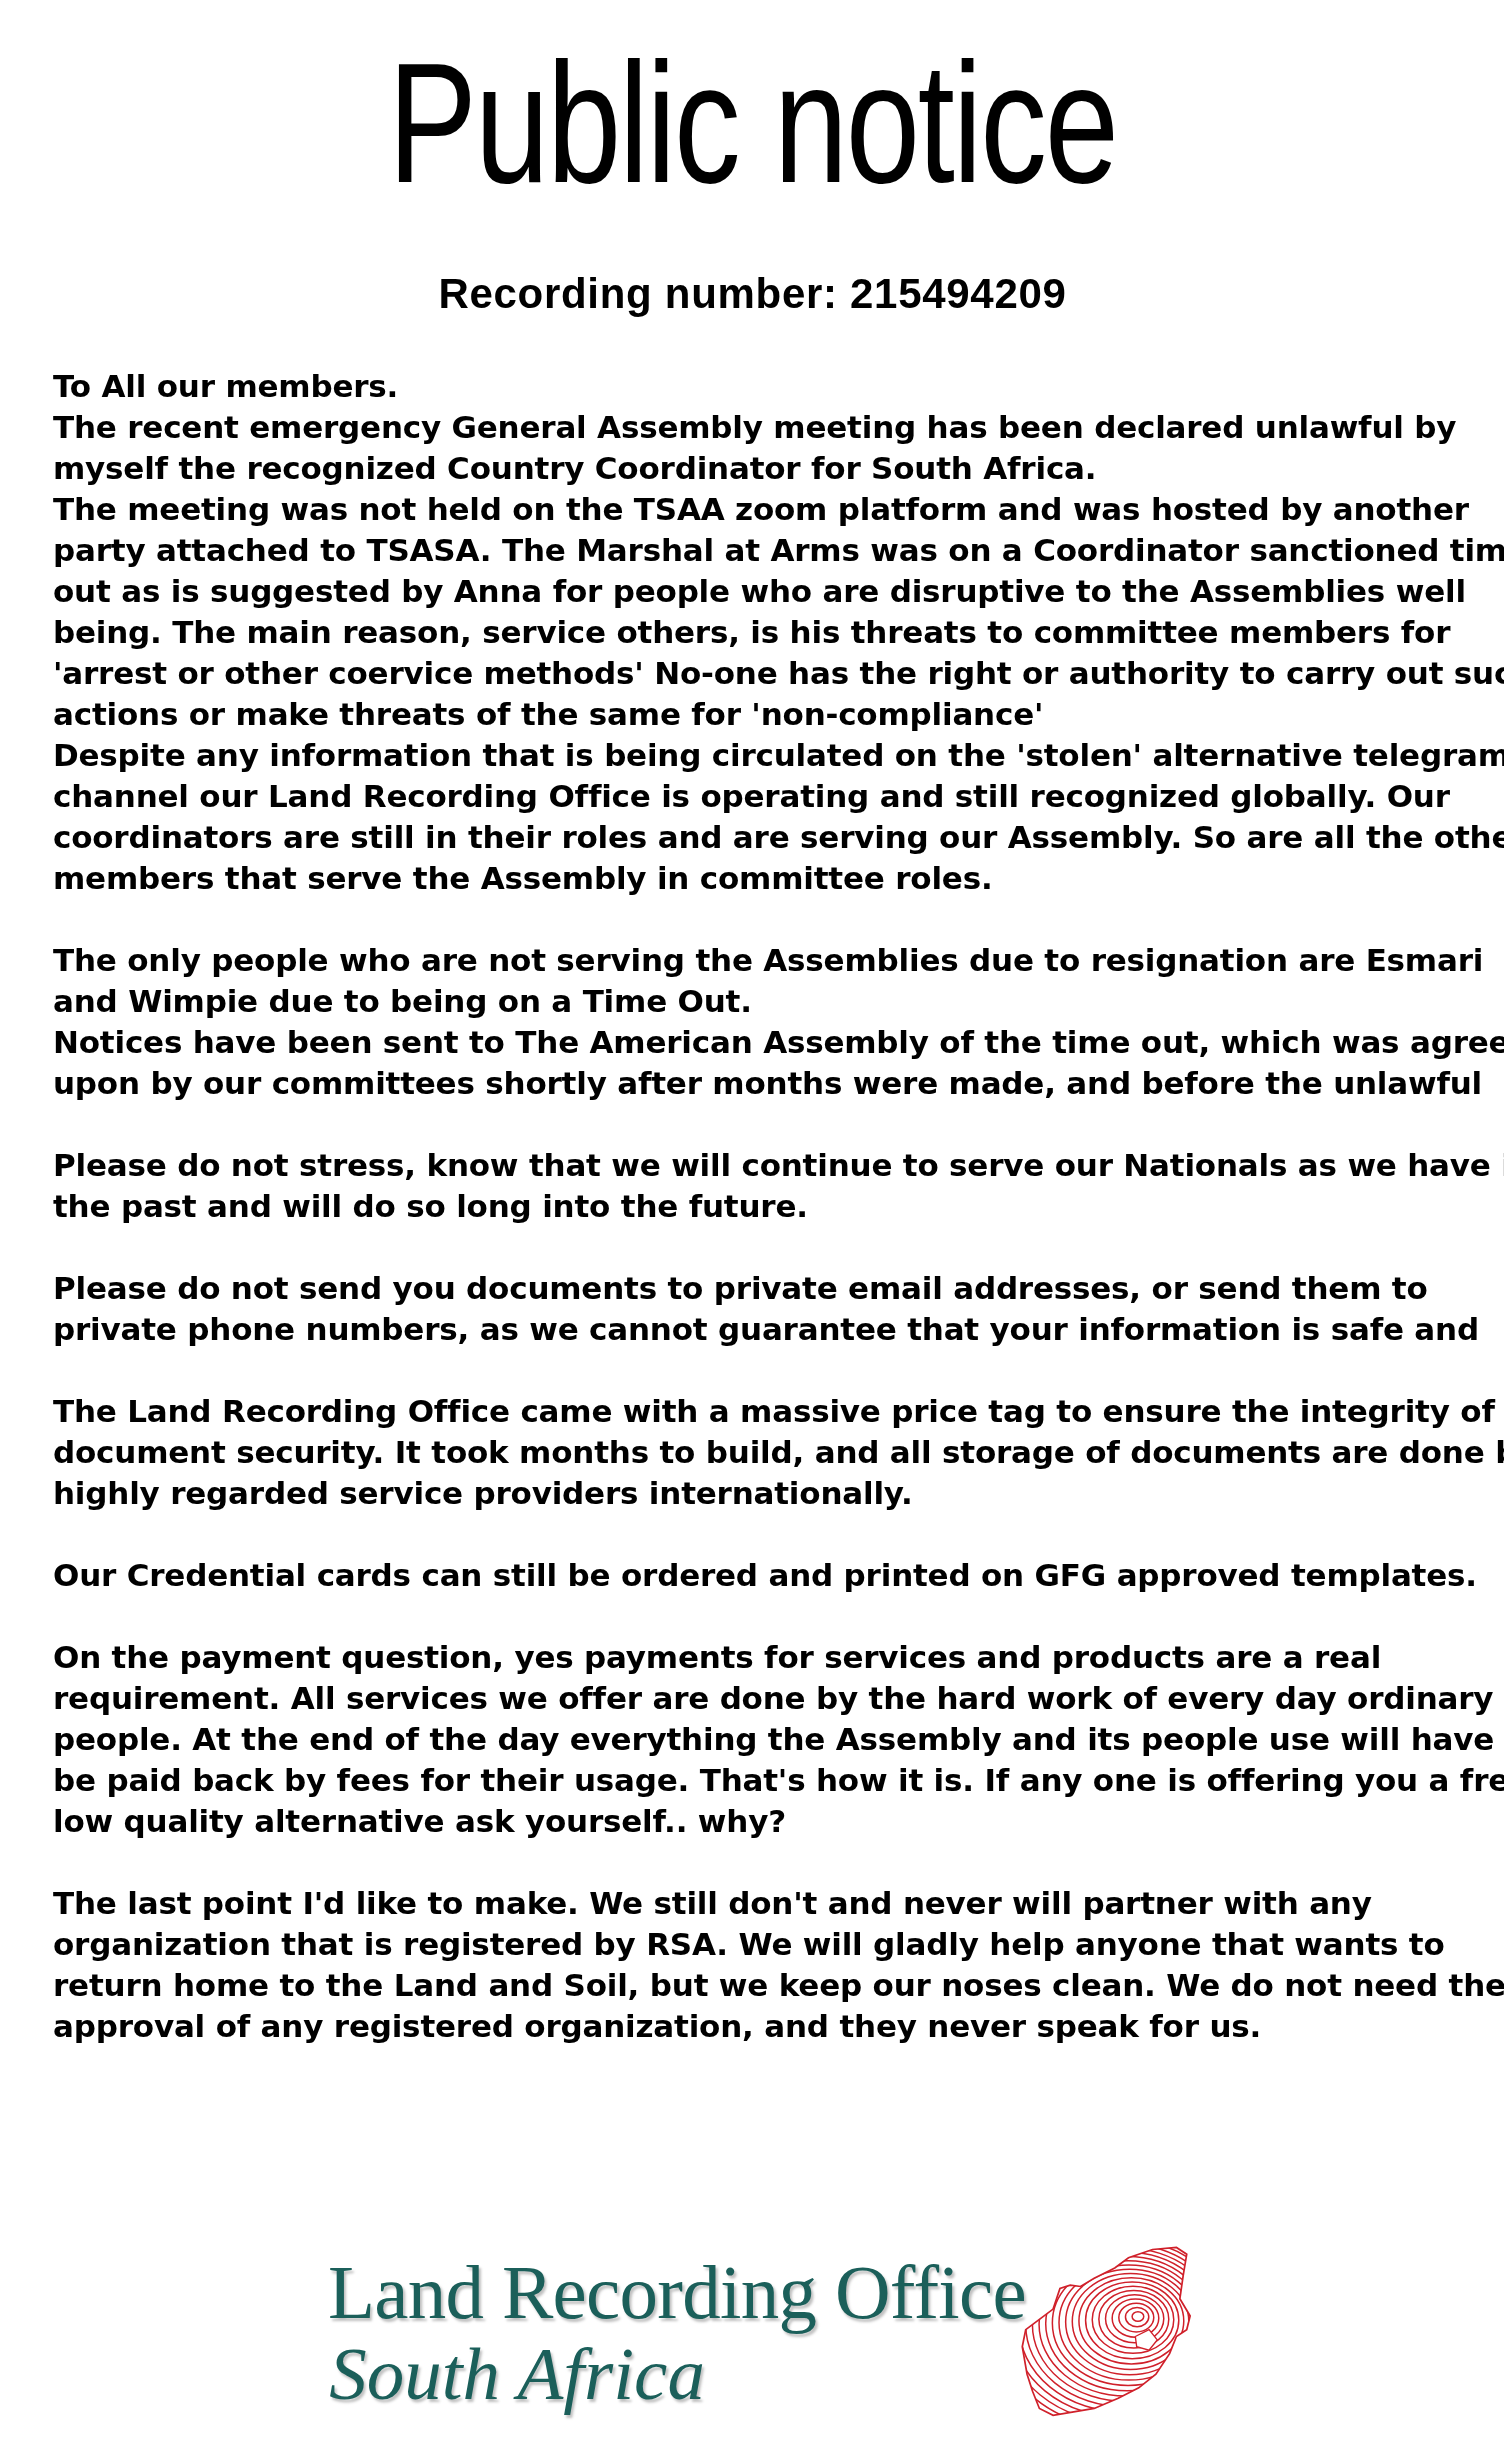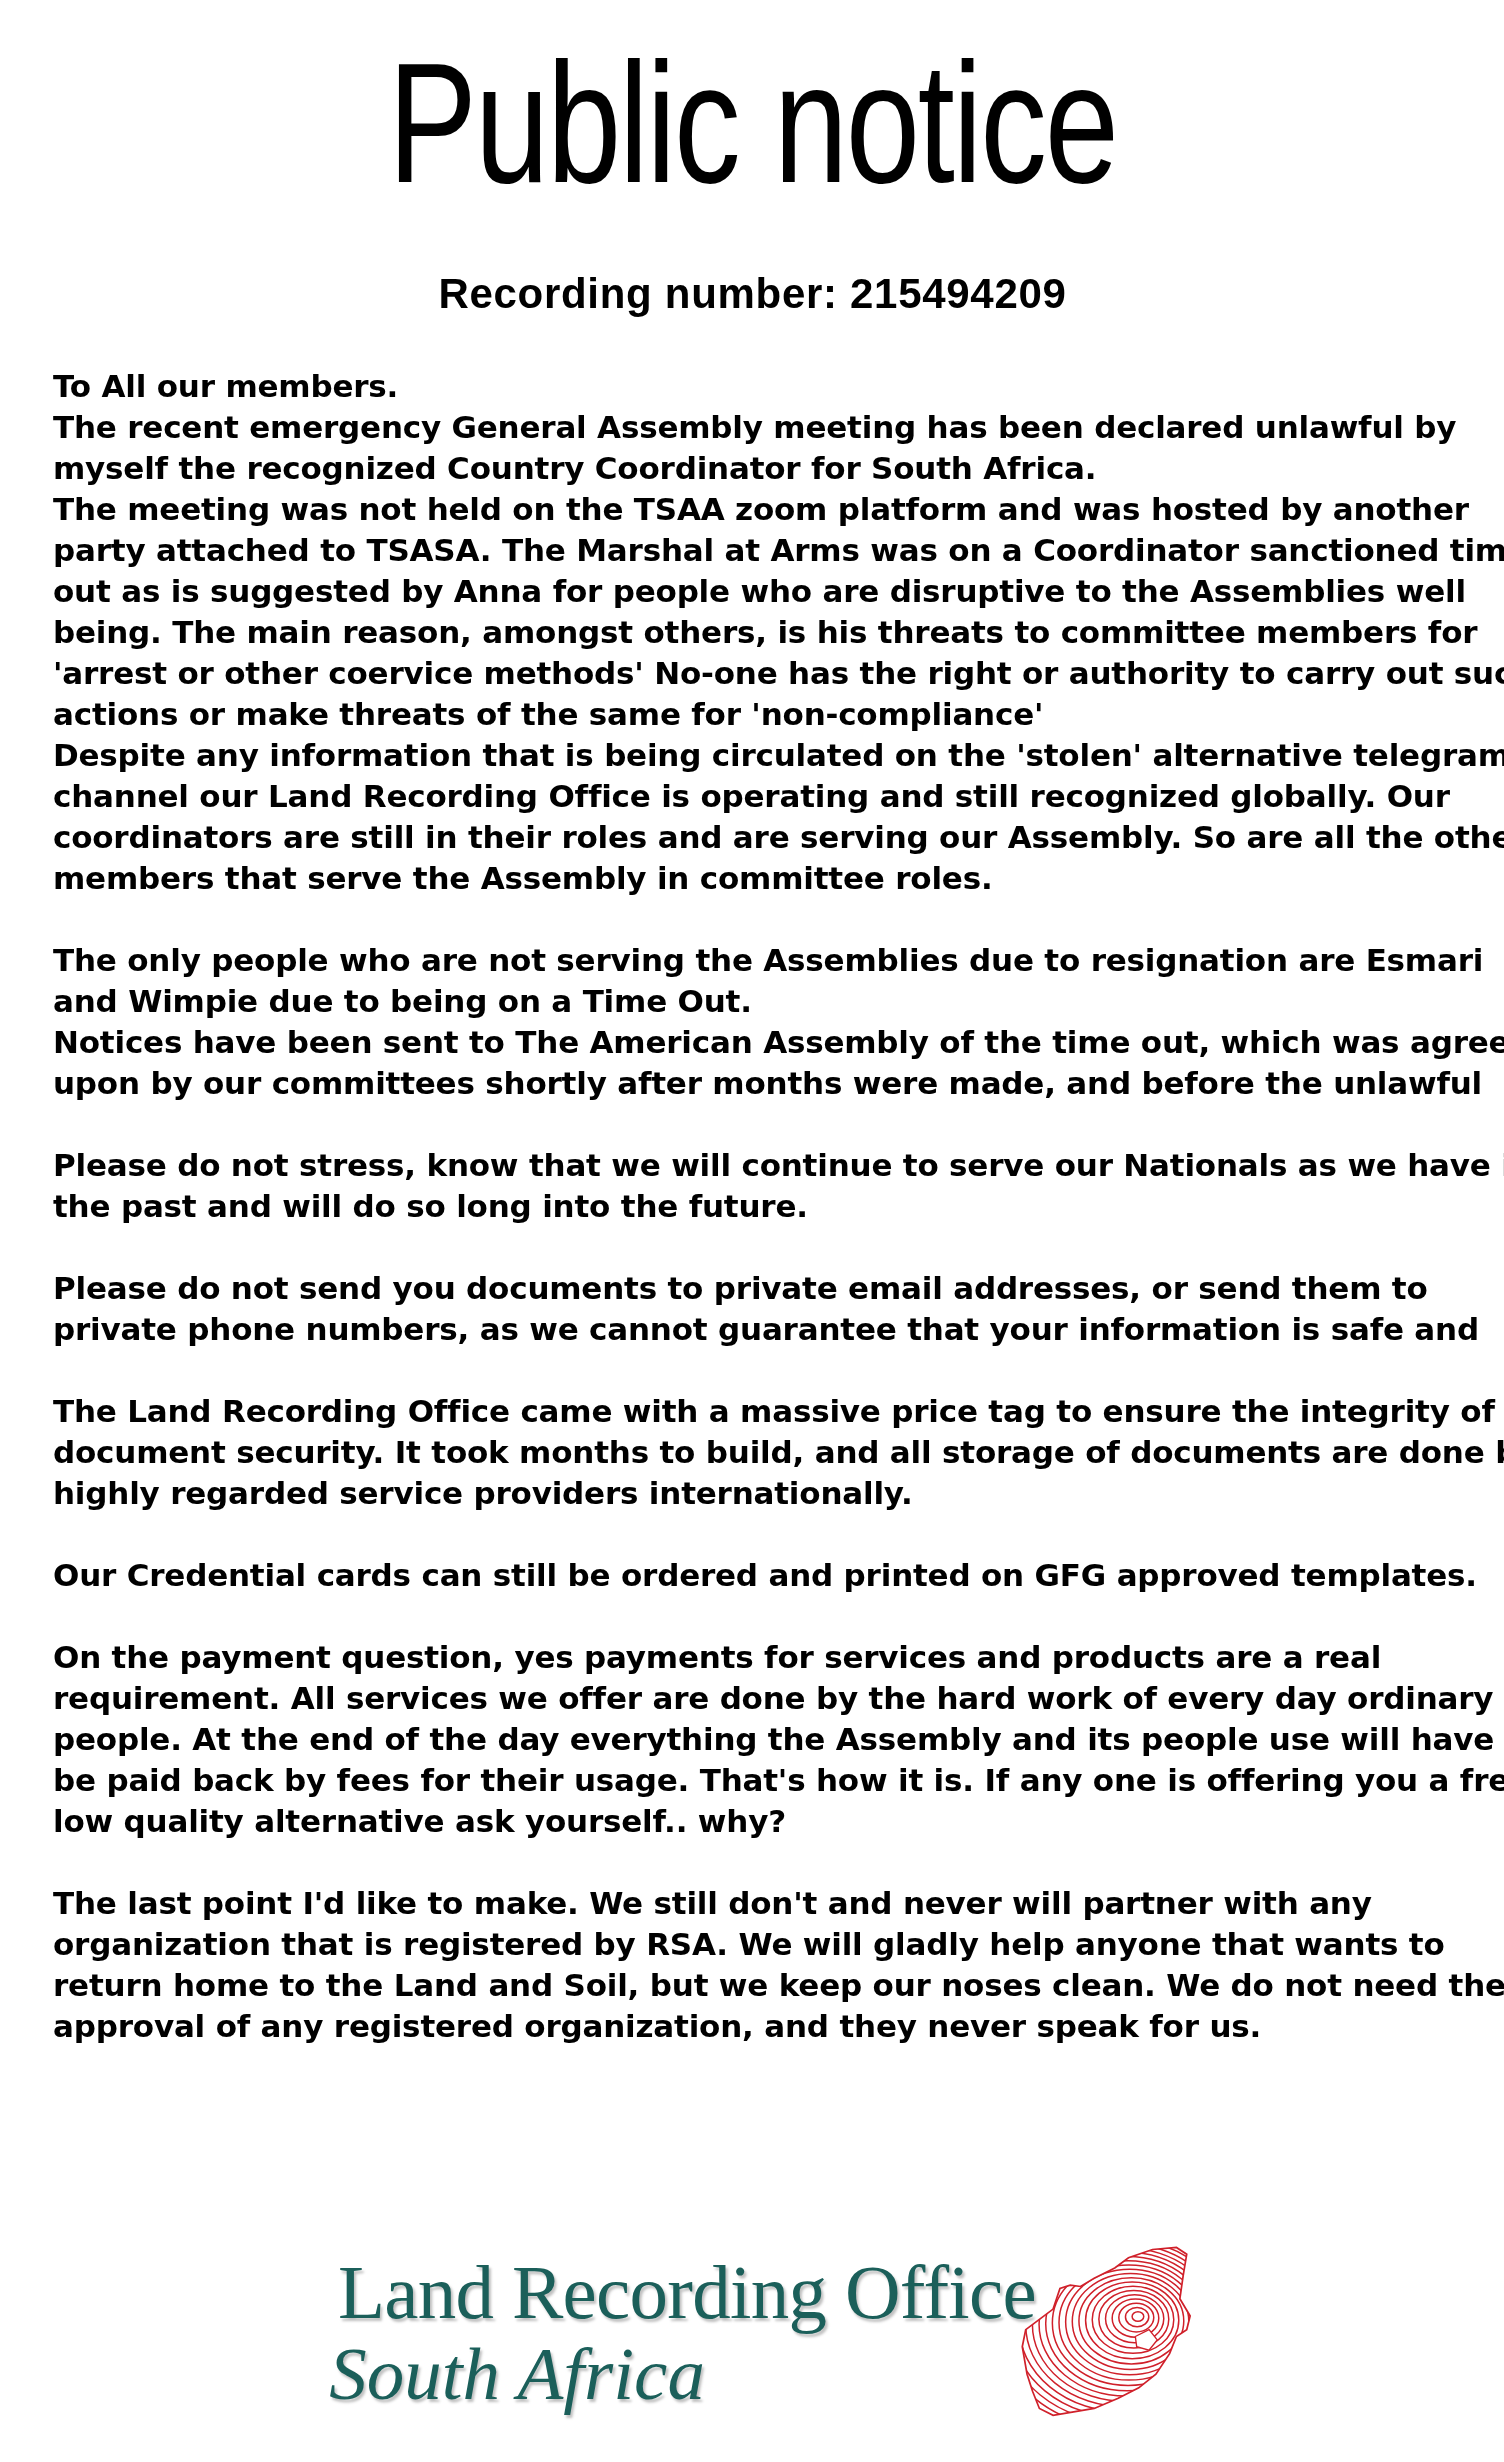--- a/index.html
+++ b/index.html
@@ -18,21 +18,21 @@
     position: absolute; left: 53px; width: 1409px; top: 366px;
     font-family: "DejaVu Sans", sans-serif; font-weight: bold; font-size: 31px; line-height: 41px;
     letter-spacing: -0.2px;
   }
   .para { margin: 0; white-space: nowrap; }
   .gap { height: 41px; }
   .logo {
     position: absolute; left: 321px; top: 2237px; width: 889px; height: 219px;
   }
   .logo-line1 {
-    position: absolute; left: 17px; top: 13.7px;
+    position: absolute; left: 7px; top: 13.7px;
     font-family: "Liberation Serif", serif; font-size: 77px; line-height: 82px; color: #1b5f5a;
     text-shadow: 2.1px 3.4px 2.7px rgba(0,0,0,0.25); letter-spacing: -0.7px;
   }
   .logo-line2 {
     position: absolute; left: 8.2px; top: 96px;
     font-family: "Liberation Serif", serif; font-style: italic; font-size: 75px; line-height: 82px; color: #1b5f5a;
     text-shadow: 2.1px 3.4px 2.7px rgba(0,0,0,0.25);
   }
   .map {
     position: absolute; left: 691px; top: 6.8px; width: 185px; height: 185px;
@@ -45,21 +45,21 @@
 <div class="recno">Recording number: 215494209</div>
 
 <div class="body" id="notice-body">
     <div class="para">
       <div>To All our members.</div>
       <div>The recent emergency General Assembly meeting has been declared unlawful by</div>
       <div>myself the recognized Country Coordinator for South Africa.</div>
       <div>The meeting was not held on the TSAA zoom platform and was hosted by another</div>
       <div>party attached to TSASA. The Marshal at Arms was on a Coordinator sanctioned time</div>
       <div>out as is suggested by Anna for people who are disruptive to the Assemblies well</div>
-      <div>being. The main reason, amongst others, is his threats to committee members for</div>
+      <div>being. The main reason, service others, is his threats to committee members for</div>
       <div>'arrest or other coervice methods' No-one has the right or authority to carry out such</div>
       <div>actions or make threats of the same for 'non-compliance'</div>
       <div>Despite any information that is being circulated on the 'stolen' alternative telegram</div>
       <div>channel our Land Recording Office is operating and still recognized globally. Our</div>
       <div>coordinators are still in their roles and are serving our Assembly. So are all the other</div>
       <div>members that serve the Assembly in committee roles.</div>
     </div>
     <div class="gap"></div>
     <div class="para">
       <div>The only people who are not serving the Assemblies due to resignation are Esmari</div>

